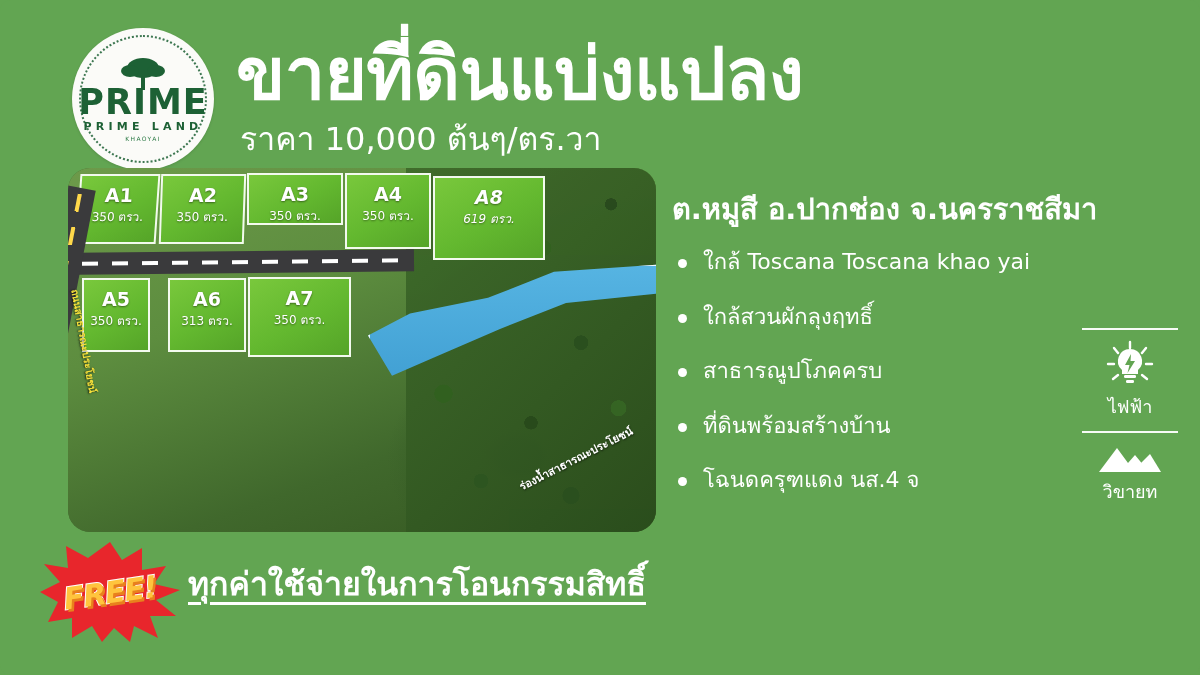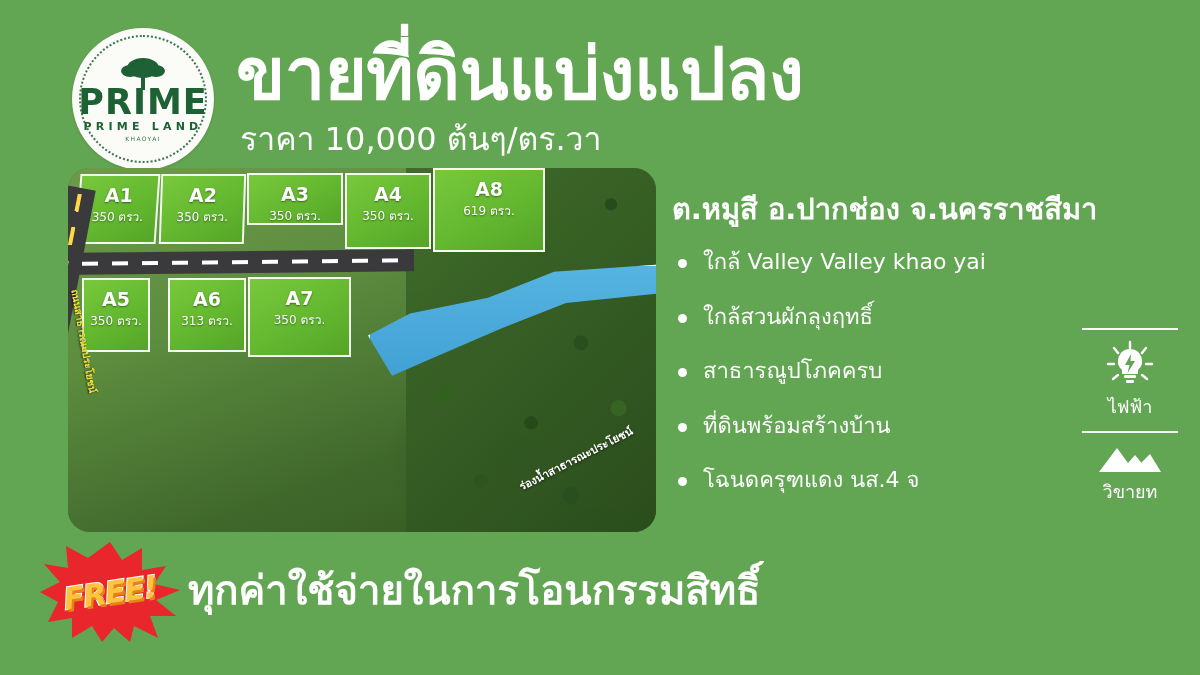--- a/index.html
+++ b/index.html
@@ -107,21 +107,21 @@
     text-shadow: 0 1px 2px rgba(0,0,0,.45);
   }
   .lot .lot-id { font-size: 19px; font-weight: bold; line-height: 1.1; }
   .lot .lot-size { font-size: 12px; margin-top: 1px; }
 
   
   .lot-a1 { left: 10px;  top: 6px;  width: 80px;  height: 70px; transform: skewX(-4deg); }
   .lot-a2 { left: 92px;  top: 6px;  width: 85px;  height: 70px; transform: skewX(-2deg); }
   .lot-a3 { left: 179px; top: 5px;  width: 96px;  height: 52px; }
   .lot-a4 { left: 277px; top: 5px;  width: 86px;  height: 76px; }
-  .lot-a8 { left: 365px; top: 0;  width: 112px; height: 84px; }
+  .lot-a8 { left: 365px; top: 8px;  width: 112px; height: 84px; font-style: italic; }
   
   .lot-a5 { left: 14px;  top: 110px; width: 68px;  height: 74px; }
   .lot-a6 { left: 100px; top: 110px; width: 78px;  height: 74px; }
   .lot-a7 { left: 180px; top: 109px; width: 103px; height: 80px; }
 
   
   .road-internal {
     position: absolute; left: 8px; top: 83px;
     width: 338px; height: 22px;
     background: #3a3a3c;
@@ -201,22 +201,22 @@
     font-size: 30px; font-weight: bold; font-style: italic;
     color: #ffc43d;
     -webkit-text-stroke: 2px #ffffff;
     paint-order: stroke fill;
     text-shadow: 2px 3px 0 #e8811d;
     transform: rotate(-8deg);
     letter-spacing: -1px;
   }
   #bottom-text {
     position: absolute; left: 188px; top: 558px;
-    font-size: 40px; font-weight: bold; color: #ffffff;
-    text-underline-offset: 7px;
+    font-size: 32px; font-weight: bold; color: #ffffff;
+    text-decoration: underline; text-underline-offset: 7px;
     text-decoration-thickness: 3px; white-space: nowrap;
   }
 </style>
 </head>
 <body>
 
 <div id="poster">
 
   <div id="header">
 
@@ -283,21 +283,21 @@
 
     <div class="water-label">ร่องน้ำสาธารณะประโยชน์</div>
 
   </div>
 
   <div id="location">ต.หมูสี อ.ปากช่อง จ.นครราชสีมา</div>
 
   <div id="bullets">
     <div class="bullet">
       <span class="dot"></span>
-      <span>ใกล้  Valley Valley khao yai</span>
+      <span>ใกล้  Toscana Toscana khao yai</span>
     </div>
     <div class="bullet">
       <span class="dot"></span>
       <span>ใกล้สวนผักลุงฤทธิ์</span>
     </div>
     <div class="bullet">
       <span class="dot"></span>
       <span>สาธารณูปโภคครบ</span>
     </div>
     <div class="bullet">

